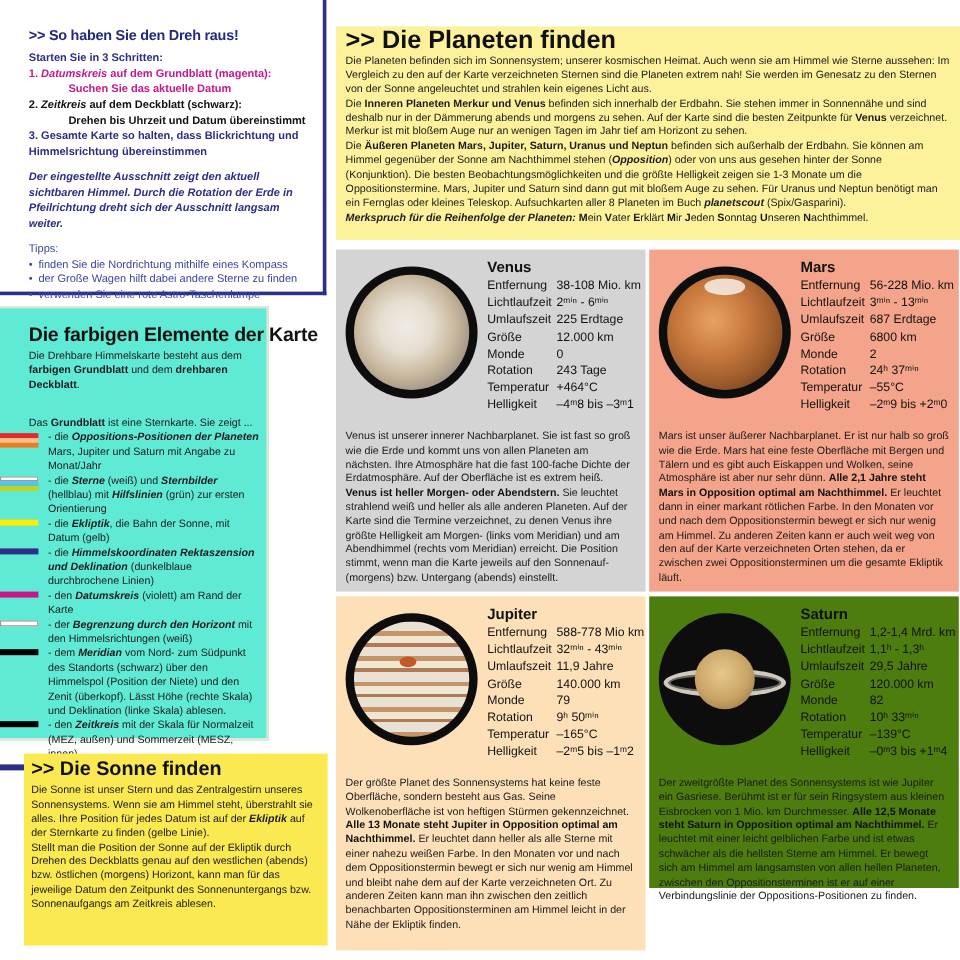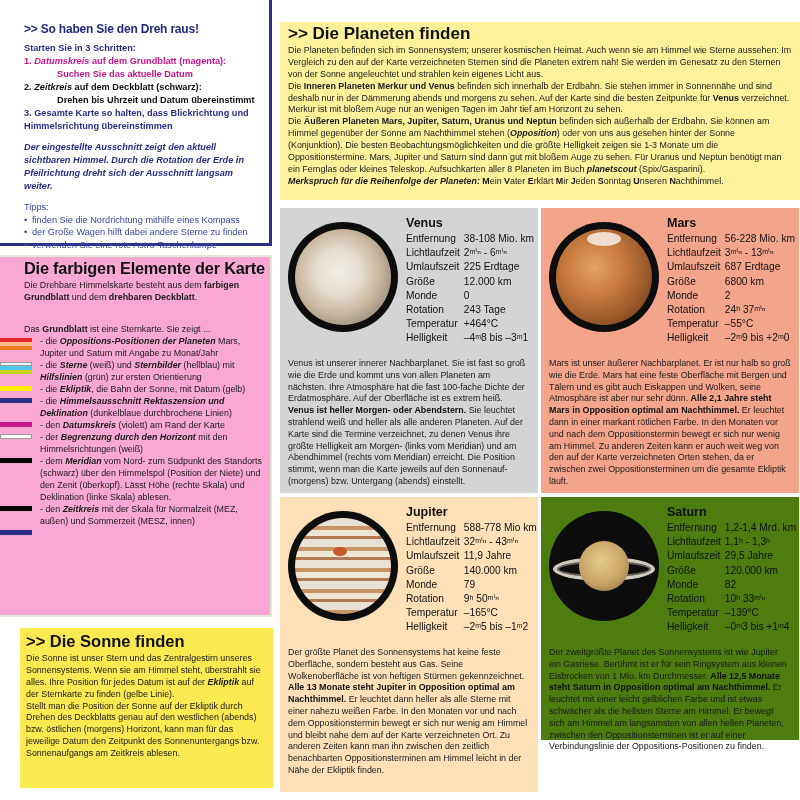--- a/index.html
+++ b/index.html
@@ -15,36 +15,36 @@
   #dreh .steps { margin-top: 6px; font-size: 9.2px; font-weight: bold; line-height: 13px; }
   #dreh .mag { color: #c7178b; }
   #dreh .blk { color: #111; }
   #dreh .indent { padding-left: 33px; }
   #dreh .note { margin-top: 8px; font-size: 9.2px; font-weight: bold; font-style: italic; line-height: 13px; color: #2b2f86; }
   #dreh .tipps { margin-top: 8px; font-size: 9.2px; line-height: 12.5px; color: #3a46a0; }
   #dreh .tipps li { list-style: none; padding-left: 8px; position: relative; }
   #dreh .tipps li::before { content: "•"; position: absolute; left: 0; }
 
   
-  #elem { left: 0; top: 255px; width: 272px; height: 362px; background: #f9a8d4; border: 2px solid #dde9d3; border-left: none; padding: 5px 4px 0 0; font-size: 8.9px; line-height: 12px; }
+  #elem { left: 0; top: 255px; width: 224px; height: 362px; background: #5eead4; border: 2px solid #dde9d3; border-left: none; padding: 16px 4px 0 0; font-size: 8.9px; line-height: 12px; }
   #elem .title { padding-left: 24px; font-size: 16.3px; font-weight: bold; color: #111; letter-spacing: -0.2px; white-space: nowrap; }
   #elem .intro { padding-left: 24px; margin-top: 5px; }
   #elem .lead { padding-left: 24px; margin-top: 20px; }
   #elem .item { position: relative; padding-left: 40px; }
   #elem .item .txt { display: block; }
   #elem .sw { position: absolute; left: 0; width: 32px; }
   .stack { display: flex; flex-direction: column; }
 
   
   #sonne { left: 20px; top: 628px; width: 253px; height: 160px; background: #fbe952; padding: 8px 6px 0 6px; font-size: 8.9px; line-height: 11.9px; color: #1a1a1a; }
   #sonne .title { font-size: 16.5px; font-weight: bold; color: #111; margin-bottom: 5px; white-space: nowrap; }
 
   
   #plan { left: 280px; top: 22px; width: 520px; height: 178px; background: #fdf19b; padding: 6px 8px 0 8px; font-size: 8.9px; line-height: 11.9px; color: #1a1a1a; }
-  #plan .title { font-size: 17px; font-weight: bold; color: #111; margin-bottom: 5px; }
+  #plan .title { font-size: 21px; font-weight: bold; color: #111; margin-bottom: 5px; }
 
   
   .card { position: absolute; width: 258px; height: 285px; padding: 8px 8px 0 8px; font-size: 8.9px; line-height: 11.8px; }
   #venus { left: 280px; top: 208px; background: #d4d4d4; }
   #mars { left: 541px; top: 208px; background: #f4a48a; }
   #jupiter { left: 280px; top: 497px; background: #fde0b8; height: 295px; }
   #saturn { left: 541px; top: 497px; background: #4d7c0f; height: 243px; }
   .card .top { display: flex; height: 130px; }
   .card .img { width: 110px; height: 110px; border-radius: 50%; background: #0d0d0d; position: relative; flex: none; margin-top: 6px; }
   .card .img .disc { position: absolute; border-radius: 50%; }
@@ -112,21 +112,21 @@
       <div class="item">
         <div class="sw stack" style="top: 3px;">
           <div style="height: 5px; background: rgb(255, 236, 0);"></div>
         </div>
         <span class="txt">- die <i class="bi">Ekliptik</i>, die Bahn der Sonne, mit Datum (gelb)</span>
       </div>
       <div class="item">
         <div class="sw stack" style="top: 3px;">
           <div style="height: 5px; background: rgb(43, 47, 134);"></div>
         </div>
-        <span class="txt">- die <i class="bi">Himmelsausschnitt Rektaszension und Deklination</i> (dunkelblaue durchbrochene Linien)</span>
+        <span class="txt">- die <i class="bi">Himmelskoordinaten Rektaszension und Deklination</i> (dunkelblaue durchbrochene Linien)</span>
       </div>
       <div class="item">
         <div class="sw stack" style="top: 3px;">
           <div style="height: 5px; background: rgb(199, 23, 139);"></div>
         </div>
         <span class="txt">- den <i class="bi">Datumskreis</i> (violett) am Rand der Karte</span>
       </div>
     </div>
 
   <div id="deck-list">

